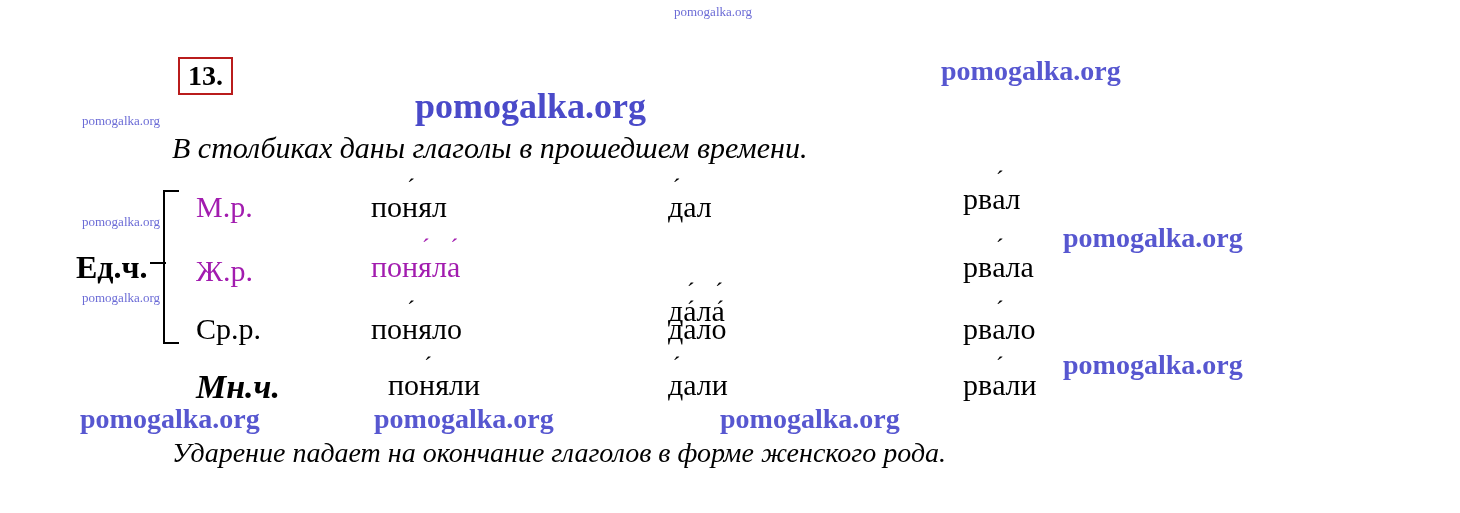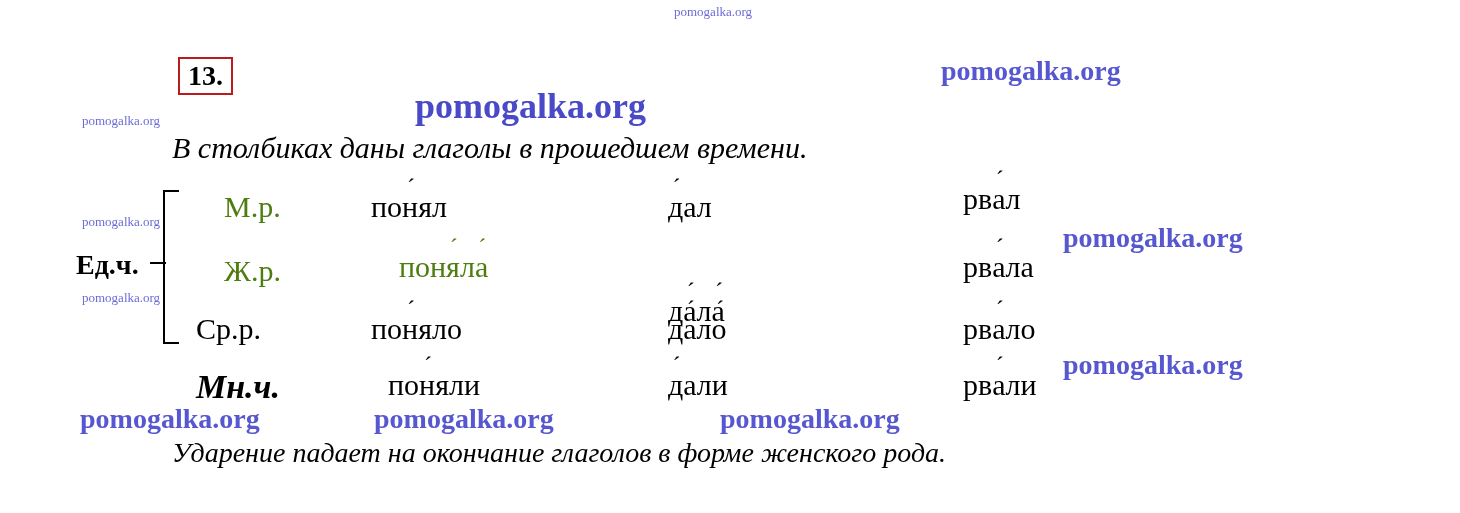--- a/index.html
+++ b/index.html
@@ -57,26 +57,26 @@
     font-size: 28px;
     font-style: italic;
     white-space: nowrap;
   }
 
   .cell {
     position: absolute;
     font-size: 30px;
     white-space: nowrap;
   }
-  .cell.grey { color: #4d7c0f; margin-left: 28px; }
+  .cell.grey { color: #a21caf; }
   .cell.row-label { font-size: 30px; }
 
   .group-label {
     position: absolute;
-    font-size: 28px;
+    font-size: 32px;
     font-weight: bold;
     white-space: nowrap;
   }
 
   
   .bracket {
     position: absolute;
     left: 163px;
     top: 190px;
     width: 14px;

